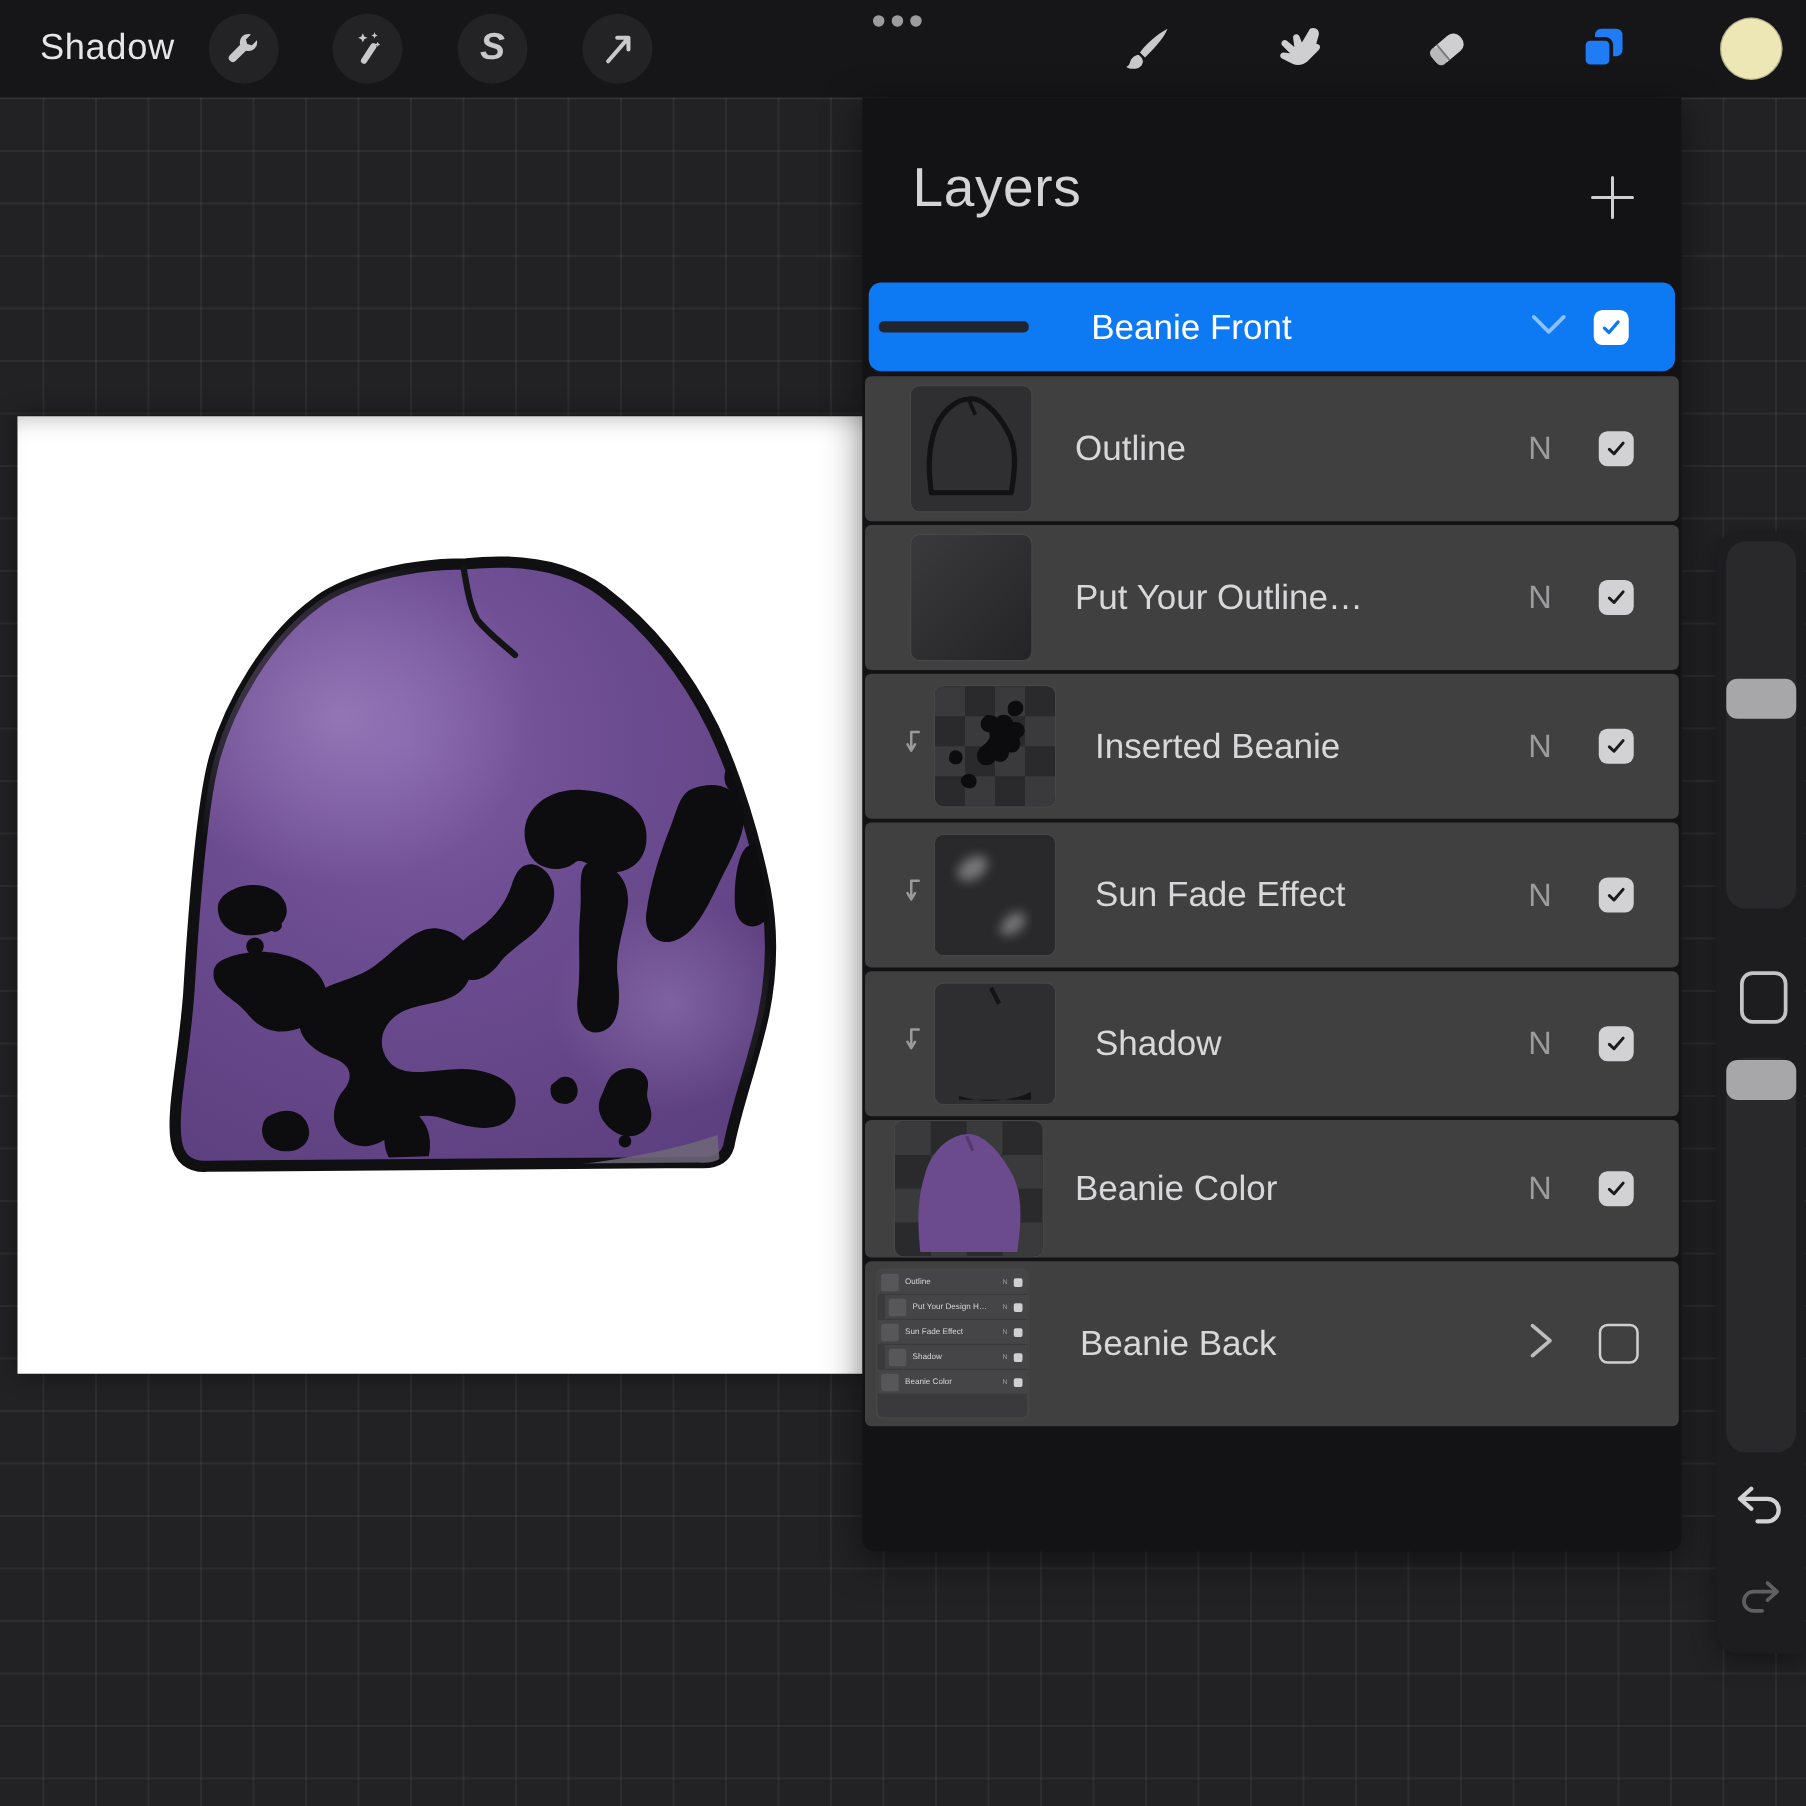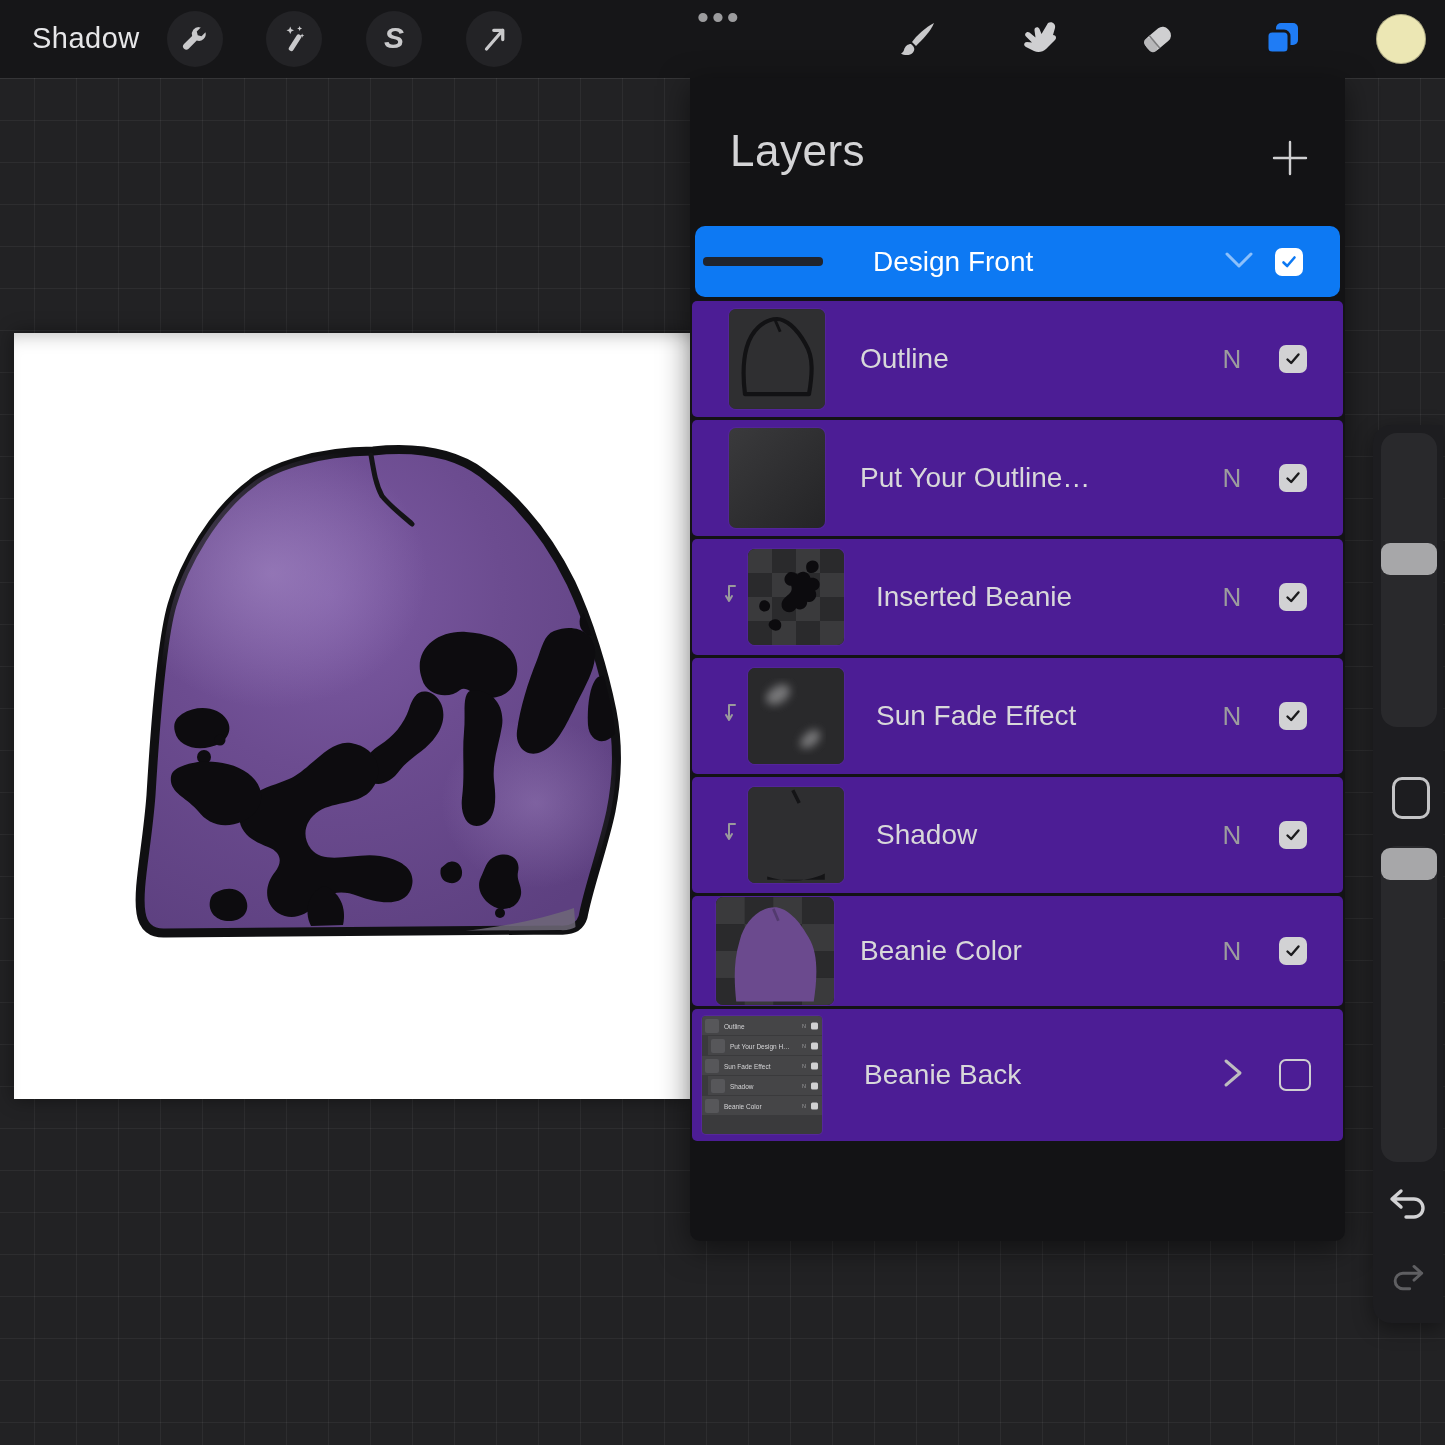--- a/index.html
+++ b/index.html
@@ -35,21 +35,21 @@
   .right-tool svg{width:44px;height:44px;}
   .color-swatch{width:50px;height:50px;border-radius:50%;background:#ece7b4;box-shadow:inset 0 0 0 1px rgba(0,0,0,.25);}
 
   
   .layers-panel{position:absolute;left:690px;top:78px;width:655px;height:1163px;background:#131315;
     border-radius:0 0 10px 10px;box-shadow:0 8px 30px rgba(0,0,0,.5);}
   .panel-header{position:relative;height:148px;}
   .panel-title{position:absolute;left:40px;top:48px;font-size:44px;font-weight:400;color:#d4d4d6;letter-spacing:.5px;}
   .panel-add{position:absolute;left:578px;top:58px;width:44px;height:44px;display:flex;align-items:center;justify-content:center;}
 
-  .lrow{position:relative;margin:0 2px 3px 2px;background:#4c1d95;border-radius:5px;}
+  .lrow{position:relative;margin:0 2px 3px 2px;background:#404040;border-radius:5px;}
   .lrow.selected{margin:0 5px 4px 5px;background:#0d79f3;border-radius:10px;height:71px;}
   .h116{height:116px;} .h110{height:110px;} .h132{height:132px;} .h90{height:90px;}
 
   .grp-bar{position:absolute;left:8px;top:31px;width:120px;height:9px;border-radius:4px;background:#20242c;}
   .row-label{position:absolute;left:168px;top:50%;transform:translateY(-50%);font-size:28px;color:#d8d8da;white-space:nowrap;}
   .lrow.selected .row-label{left:178px;color:#ffffff;}
   .clipped .row-label{left:184px;}
   .blend-n{position:absolute;left:524px;width:32px;text-align:center;top:50%;transform:translateY(-50%);
     font-size:26px;color:#9c9c9e;}
   .cb{position:absolute;left:587px;top:50%;transform:translateY(-50%);width:28px;height:28px;border-radius:7px;
@@ -214,21 +214,21 @@
       <div class="panel-title">Layers</div>
       <div class="panel-add">
         <svg viewBox="0 0 44 44">
           <path d="M22 6 V38 M6 22 H38" stroke="#cfcfd1" stroke-width="2.4" stroke-linecap="round"></path>
         </svg>
       </div>
     </div>
 
     <div class="lrow selected">
       <div class="grp-bar"></div>
-      <span class="row-label">Design Front</span>
+      <span class="row-label">Beanie Front</span>
       <span class="chev" style="left:524px;">
         <svg width="40" height="24" viewBox="0 0 40 24">
             <path d="M8 6 L20 18 L32 6" fill="none" stroke="#8cc0fb" stroke-width="3" stroke-linecap="round" stroke-linejoin="round"></path>
           </svg>
       </span>
       <span class="cb on-blue">
         <svg viewBox="0 0 18 18">
             <path d="M3.5 9.5 L7.2 13 L14.5 4.5" fill="none" stroke="#0d79f3" stroke-width="2.6" stroke-linecap="round" stroke-linejoin="round"></path>
           </svg>
       </span>

